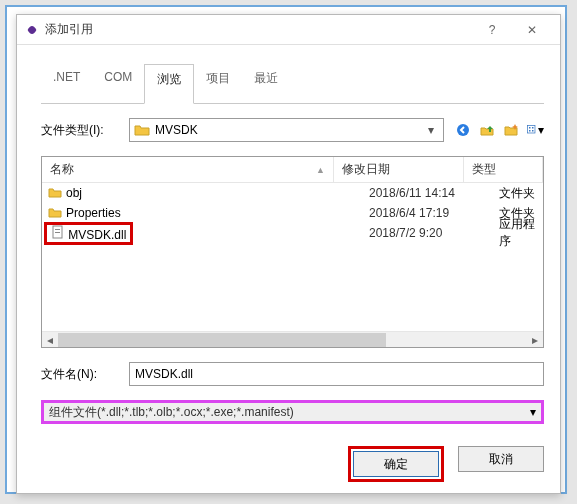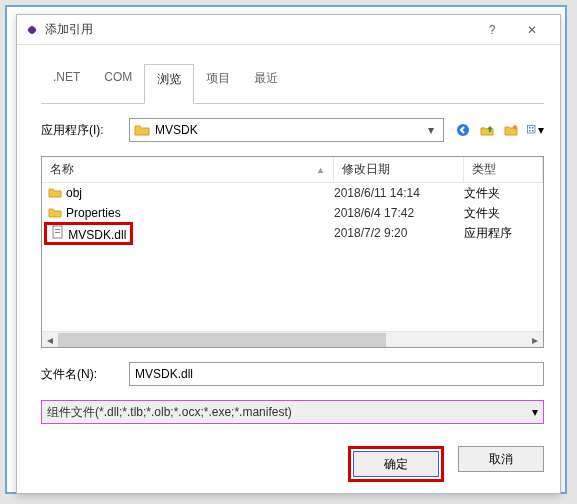--- a/index.html
+++ b/index.html
@@ -23,32 +23,32 @@
   .combo .dd { width:16px; color:#555; text-align:center;}
   .nav-icons { display:flex; gap:6px; margin-left:10px; align-items:center;}
   .nav-icons span { width:18px; height:18px; display:flex; align-items:center; justify-content:center;}
   .listbox { border:1px solid #9b9b9b; margin-top:14px; height:192px; display:flex; flex-direction:column;}
   .list-head { display:flex; background:#fff; border-bottom:1px solid #e6e6e6;}
   .list-head .col { padding:4px 8px; border-right:1px solid #e6e6e6; display:flex; align-items:center; justify-content:space-between; color:#333;}
   .col-name{width:292px;} .col-date{width:130px;} .col-type{flex:1; border-right:none;}
   .list-rows { flex:1; overflow:hidden; background:#fff;}
   .lrow { display:flex; align-items:center; height:20px; padding:0 0 0 6px;}
   .lrow .nm { width:286px; display:flex; align-items:center; gap:4px;}
-  .lrow .dt { width:130px; color:#333;}
+  .lrow .dt { width:130px; color:#333;margin-left:35px;}
   .lrow .tp { flex:1; }
   .folder-ic { width:14px;height:14px; display:inline-block;}
   .file-ic { width:14px;height:14px; display:inline-block;}
   .hilite { border:3px solid #d40000; padding:0 4px; margin:-3px 0 -3px -4px;}
   .scroll { height:16px; border-top:1px solid #e6e6e6; display:flex; align-items:center; background:#f0f0f0;}
   .scroll .arrow{width:16px;text-align:center;color:#666;}
   .scroll .track{flex:1; height:14px; background:#f0f0f0; position:relative;}
   .scroll .thumb{position:absolute; left:0; width:70%; top:0; bottom:0; background:#cfcfcf;}
   .input-row { display:flex; align-items:center; margin-top:14px;}
   .text-in { flex:1; height:24px; border:1px solid #9b9b9b; padding:0 5px; background:#fff;}
-  .type-combo { flex:1; height:24px; border:1px solid #d946ef; background:#efefef; display:flex; align-items:center; padding:0 5px;}
+  .type-combo { flex:1; height:24px; border:3px solid #d946ef; background:#efefef; display:flex; align-items:center; padding:0 5px;}
   .type-combo .txt{flex:1; color:#333;}
   .btns { display:flex; justify-content:flex-end; gap:8px; margin-top:22px;}
   .btn { width:86px; height:26px; border:1px solid #999; background:#efefef; display:flex; align-items:center; justify-content:center;}
   .btn.primary { border:1px solid #2a6bb0;}
   .btn-hi { border:3px solid #d40000; padding:2px; display:inline-block; margin-right:6px;}
   svg { display:block; }
   .sort-arrow{color:#999; font-size:9px;}
 </style>
 </head>
 <body>
@@ -73,21 +73,21 @@
 
     <div class="tabs">
       <div class="tab">.NET</div>
       <div class="tab">COM</div>
       <div class="tab active">浏览</div>
       <div class="tab">项目</div>
       <div class="tab">最近</div>
     </div>
 
     <div class="row">
-      <span class="lbl">应用程序(I):</span>
+      <span class="lbl">文件类型(I):</span>
       <div class="combo">
         <span class="foldicon">
           <svg viewBox="0 0 16 16" width="16" height="16">
               <path fill="#f4c542" stroke="#caa22a" d="M1 4h5l1 2h8v7H1z"></path>
             </svg>
         </span>
         <span class="txt">MVSDK</span>
         <span class="dd">▾</span>
       </div>
       <div class="nav-icons">
@@ -147,21 +147,21 @@
         </div>
         <div class="lrow">
           <span class="nm">
               <span class="folder-ic">
                 <svg viewBox="0 0 14 14" width="14" height="14">
                   <path fill="#f4c542" stroke="#caa22a" d="M1 3h4l1 2h7v6H1z"></path>
                 </svg>
               </span>
               <span>Properties</span>
             </span>
-          <span class="dt">2018/6/4 17:42</span>
+          <span class="dt">2018/6/4 17:19</span>
           <span class="tp">文件夹</span>
         </div>
         <div class="lrow">
           <span class="nm">
               <span class="hilite"><span class="file-ic"><svg viewBox="0 0 14 14" width="14" height="14">
                     <rect x="2" y="1" width="9" height="12" fill="#fff" stroke="#888"></rect>
                     <rect x="4" y="4" width="5" height="1" fill="#888"></rect>
                     <rect x="4" y="7" width="5" height="1" fill="#888"></rect>
                   </svg></span> <span>MVSDK.dll</span></span>
             </span>

